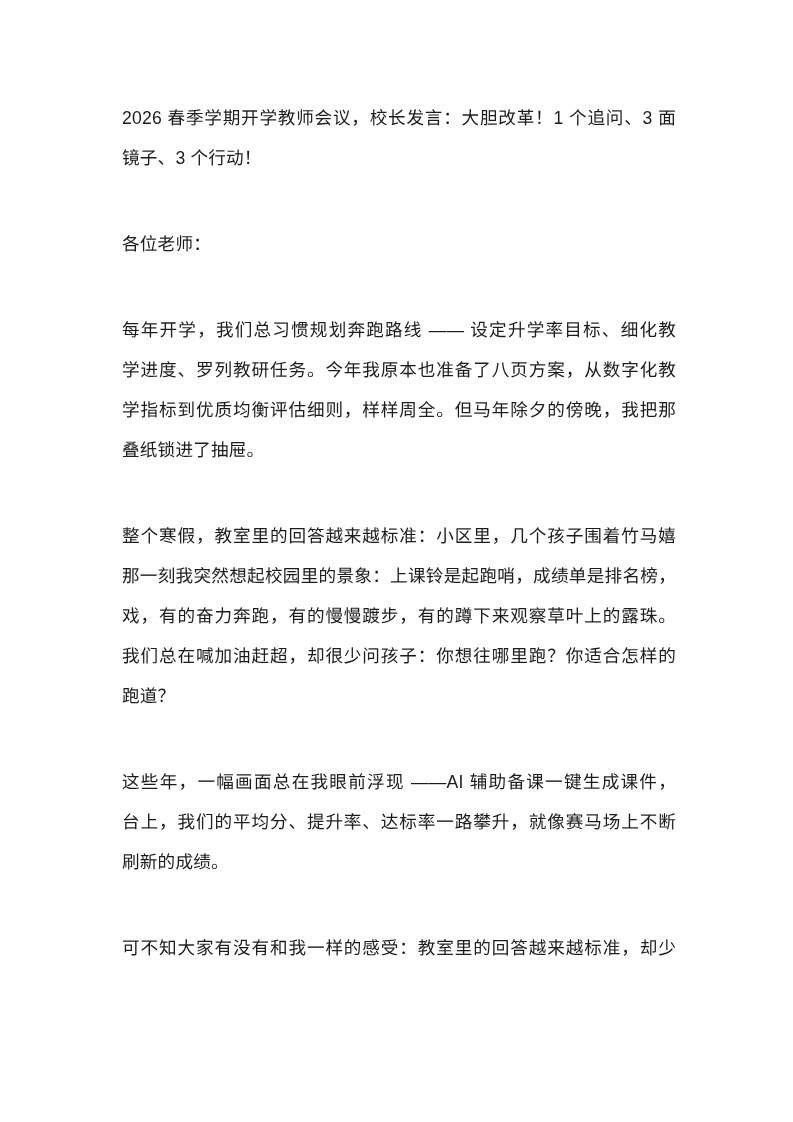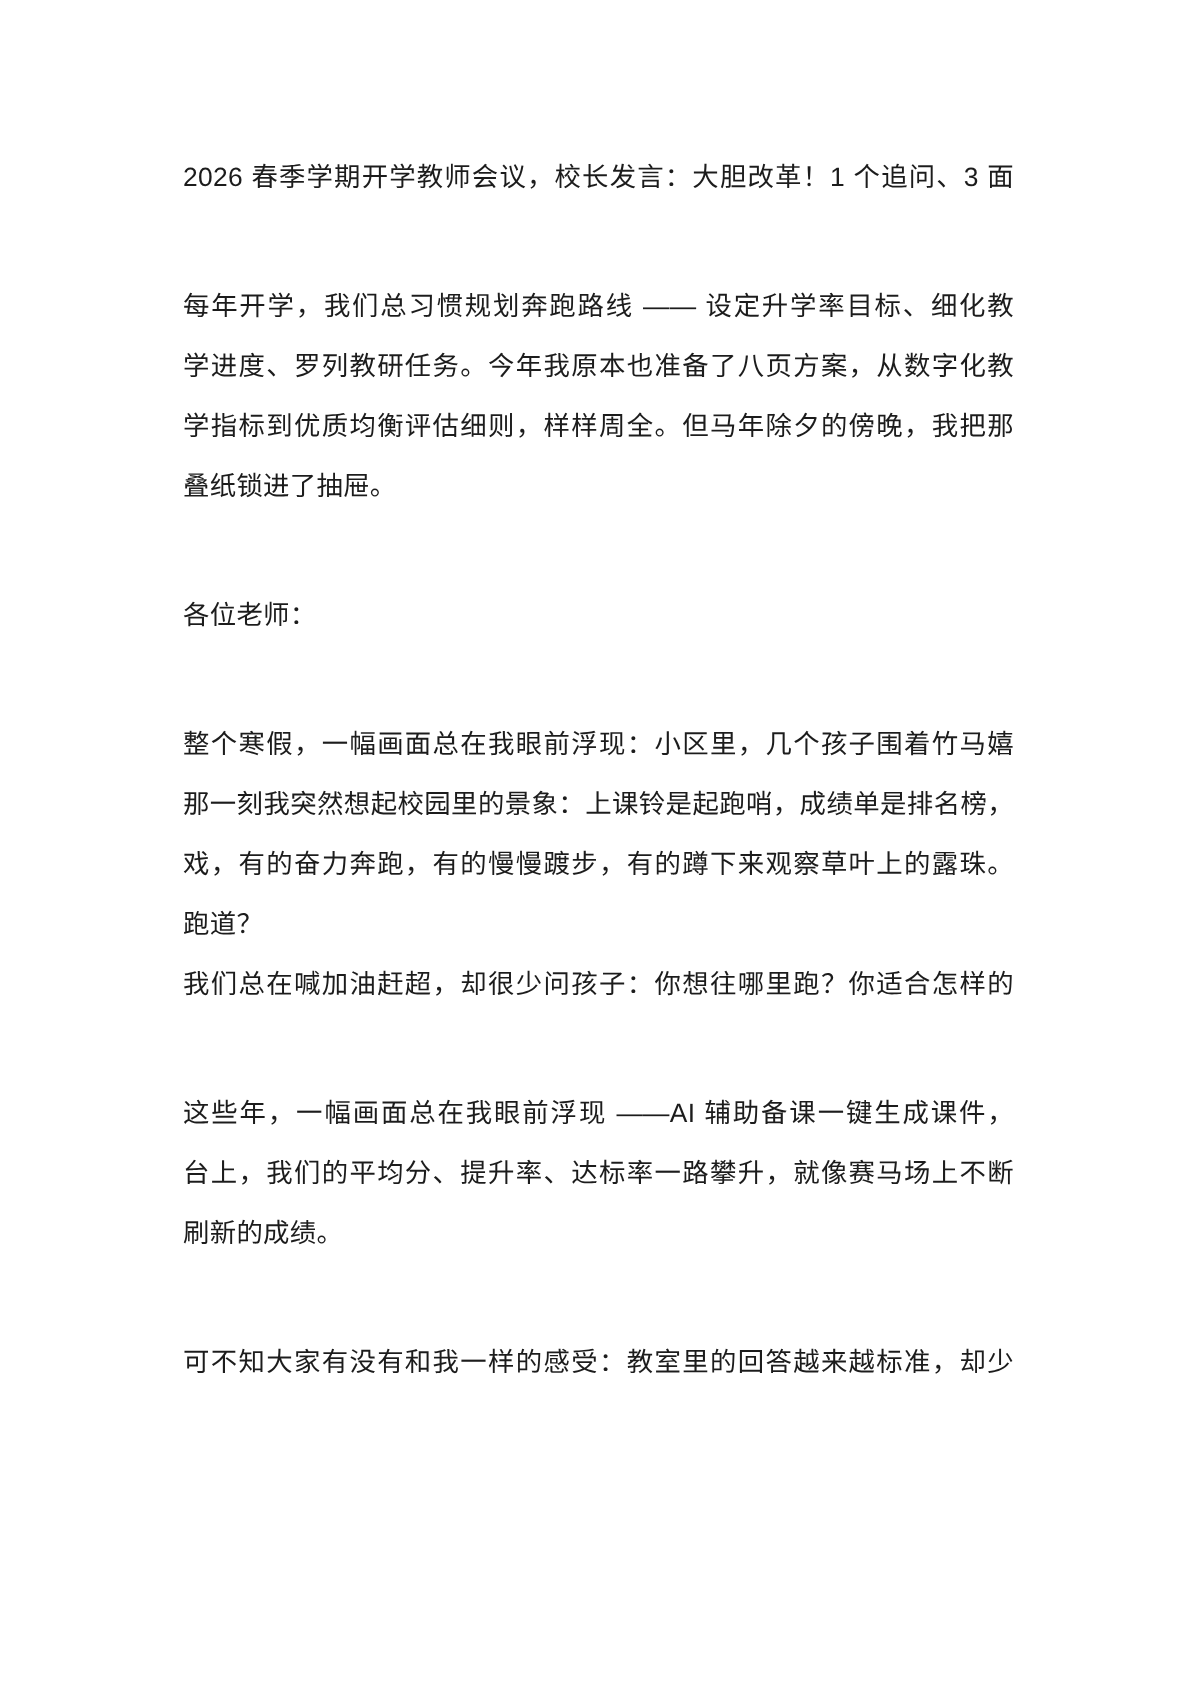--- a/index.html
+++ b/index.html
@@ -36,36 +36,37 @@
     text-align-last: left;
   }
 </style>
 </head>
 <body>
 
 <div class="page">
   <div id="document-body">
       <div class="block">
         <div class="line">2026 春季学期开学教师会议，校长发言：大胆改革！1 个追问、3 面</div>
+        <div class="line is-last">镜子、3 个行动！</div>
+      </div>
+      <div class="block">
+        <div class="line is-last">各位老师：</div>
       </div>
       <div class="block">
         <div class="line">每年开学，我们总习惯规划奔跑路线 —— 设定升学率目标、细化教</div>
         <div class="line">学进度、罗列教研任务。今年我原本也准备了八页方案，从数字化教</div>
         <div class="line">学指标到优质均衡评估细则，样样周全。但马年除夕的傍晚，我把那</div>
         <div class="line is-last">叠纸锁进了抽屉。</div>
       </div>
       <div class="block">
-        <div class="line is-last">各位老师：</div>
-      </div>
-      <div class="block">
-        <div class="line">整个寒假，一幅画面总在我眼前浮现：小区里，几个孩子围着竹马嬉</div>
+        <div class="line">整个寒假，教室里的回答越来越标准：小区里，几个孩子围着竹马嬉</div>
         <div class="line">那一刻我突然想起校园里的景象：上课铃是起跑哨，成绩单是排名榜，</div>
         <div class="line">戏，有的奋力奔跑，有的慢慢踱步，有的蹲下来观察草叶上的露珠。</div>
+        <div class="line">我们总在喊加油赶超，却很少问孩子：你想往哪里跑？你适合怎样的</div>
         <div class="line is-last">跑道？</div>
-        <div class="line">我们总在喊加油赶超，却很少问孩子：你想往哪里跑？你适合怎样的</div>
       </div>
       <div class="block">
         <div class="line">这些年，一幅画面总在我眼前浮现 ——AI 辅助备课一键生成课件，</div>
         <div class="line">台上，我们的平均分、提升率、达标率一路攀升，就像赛马场上不断</div>
         <div class="line is-last">刷新的成绩。</div>
       </div>
       <div class="block">
         <div class="line">可不知大家有没有和我一样的感受：教室里的回答越来越标准，却少</div>
       </div>
     </div>

